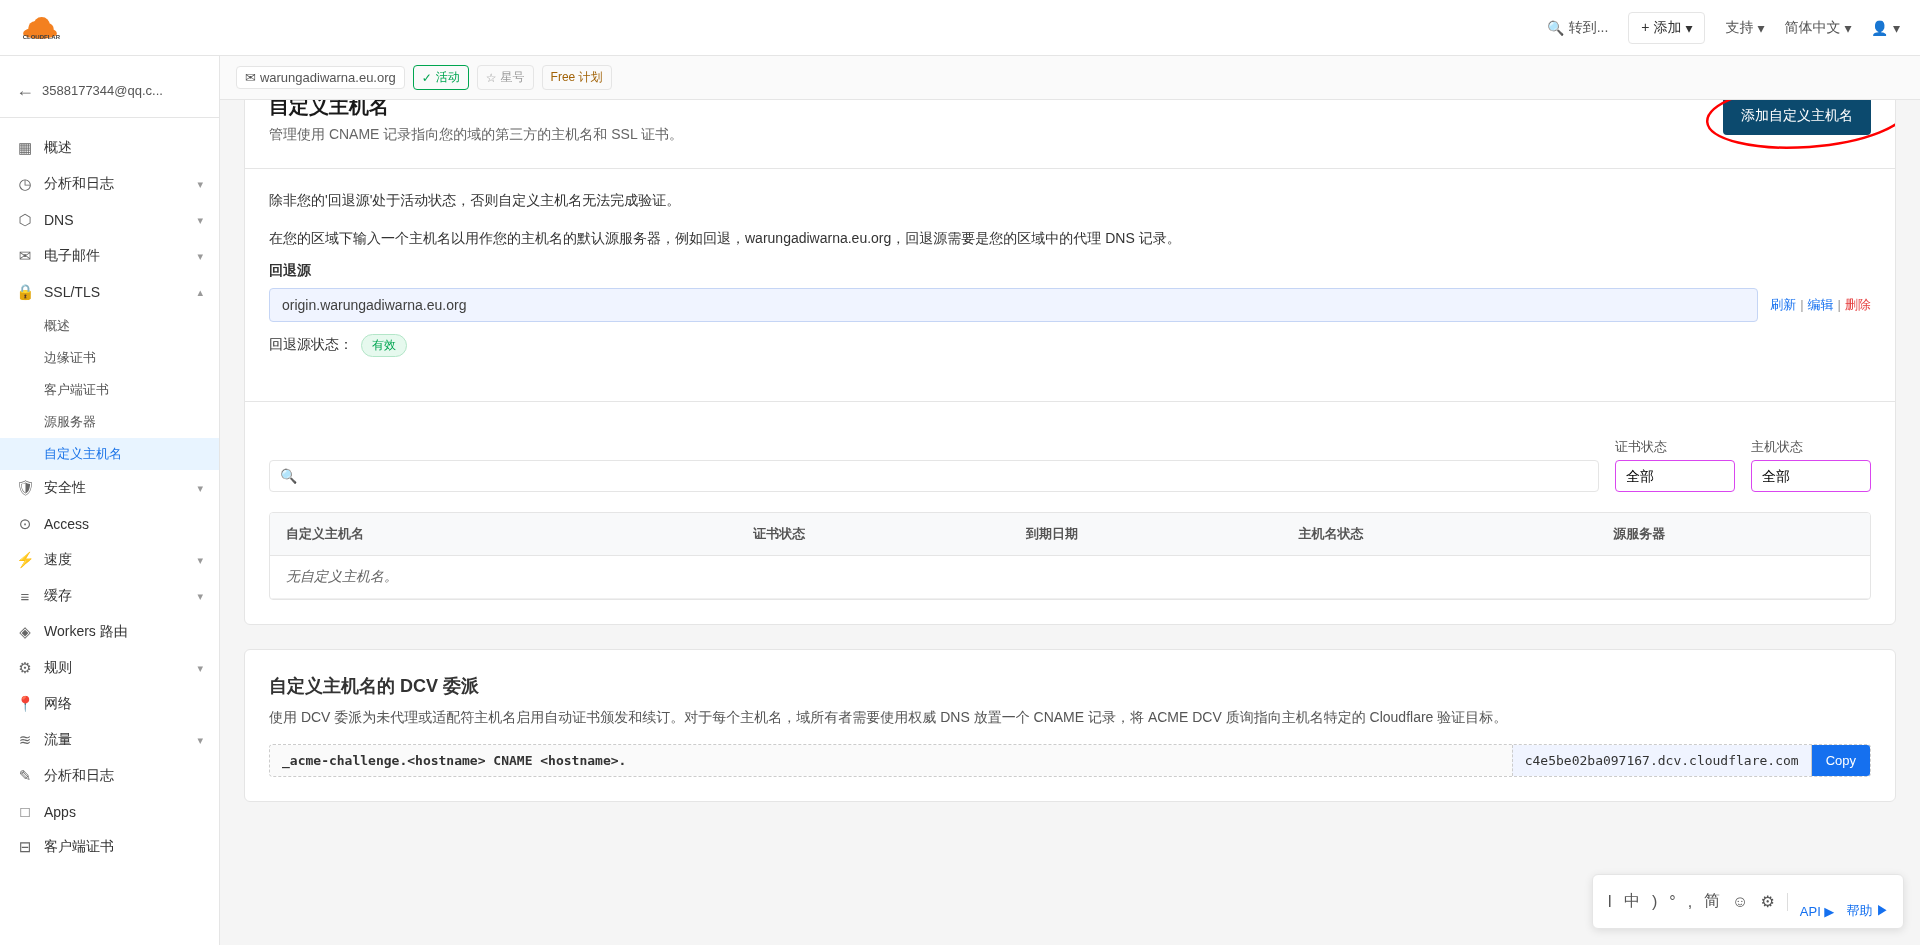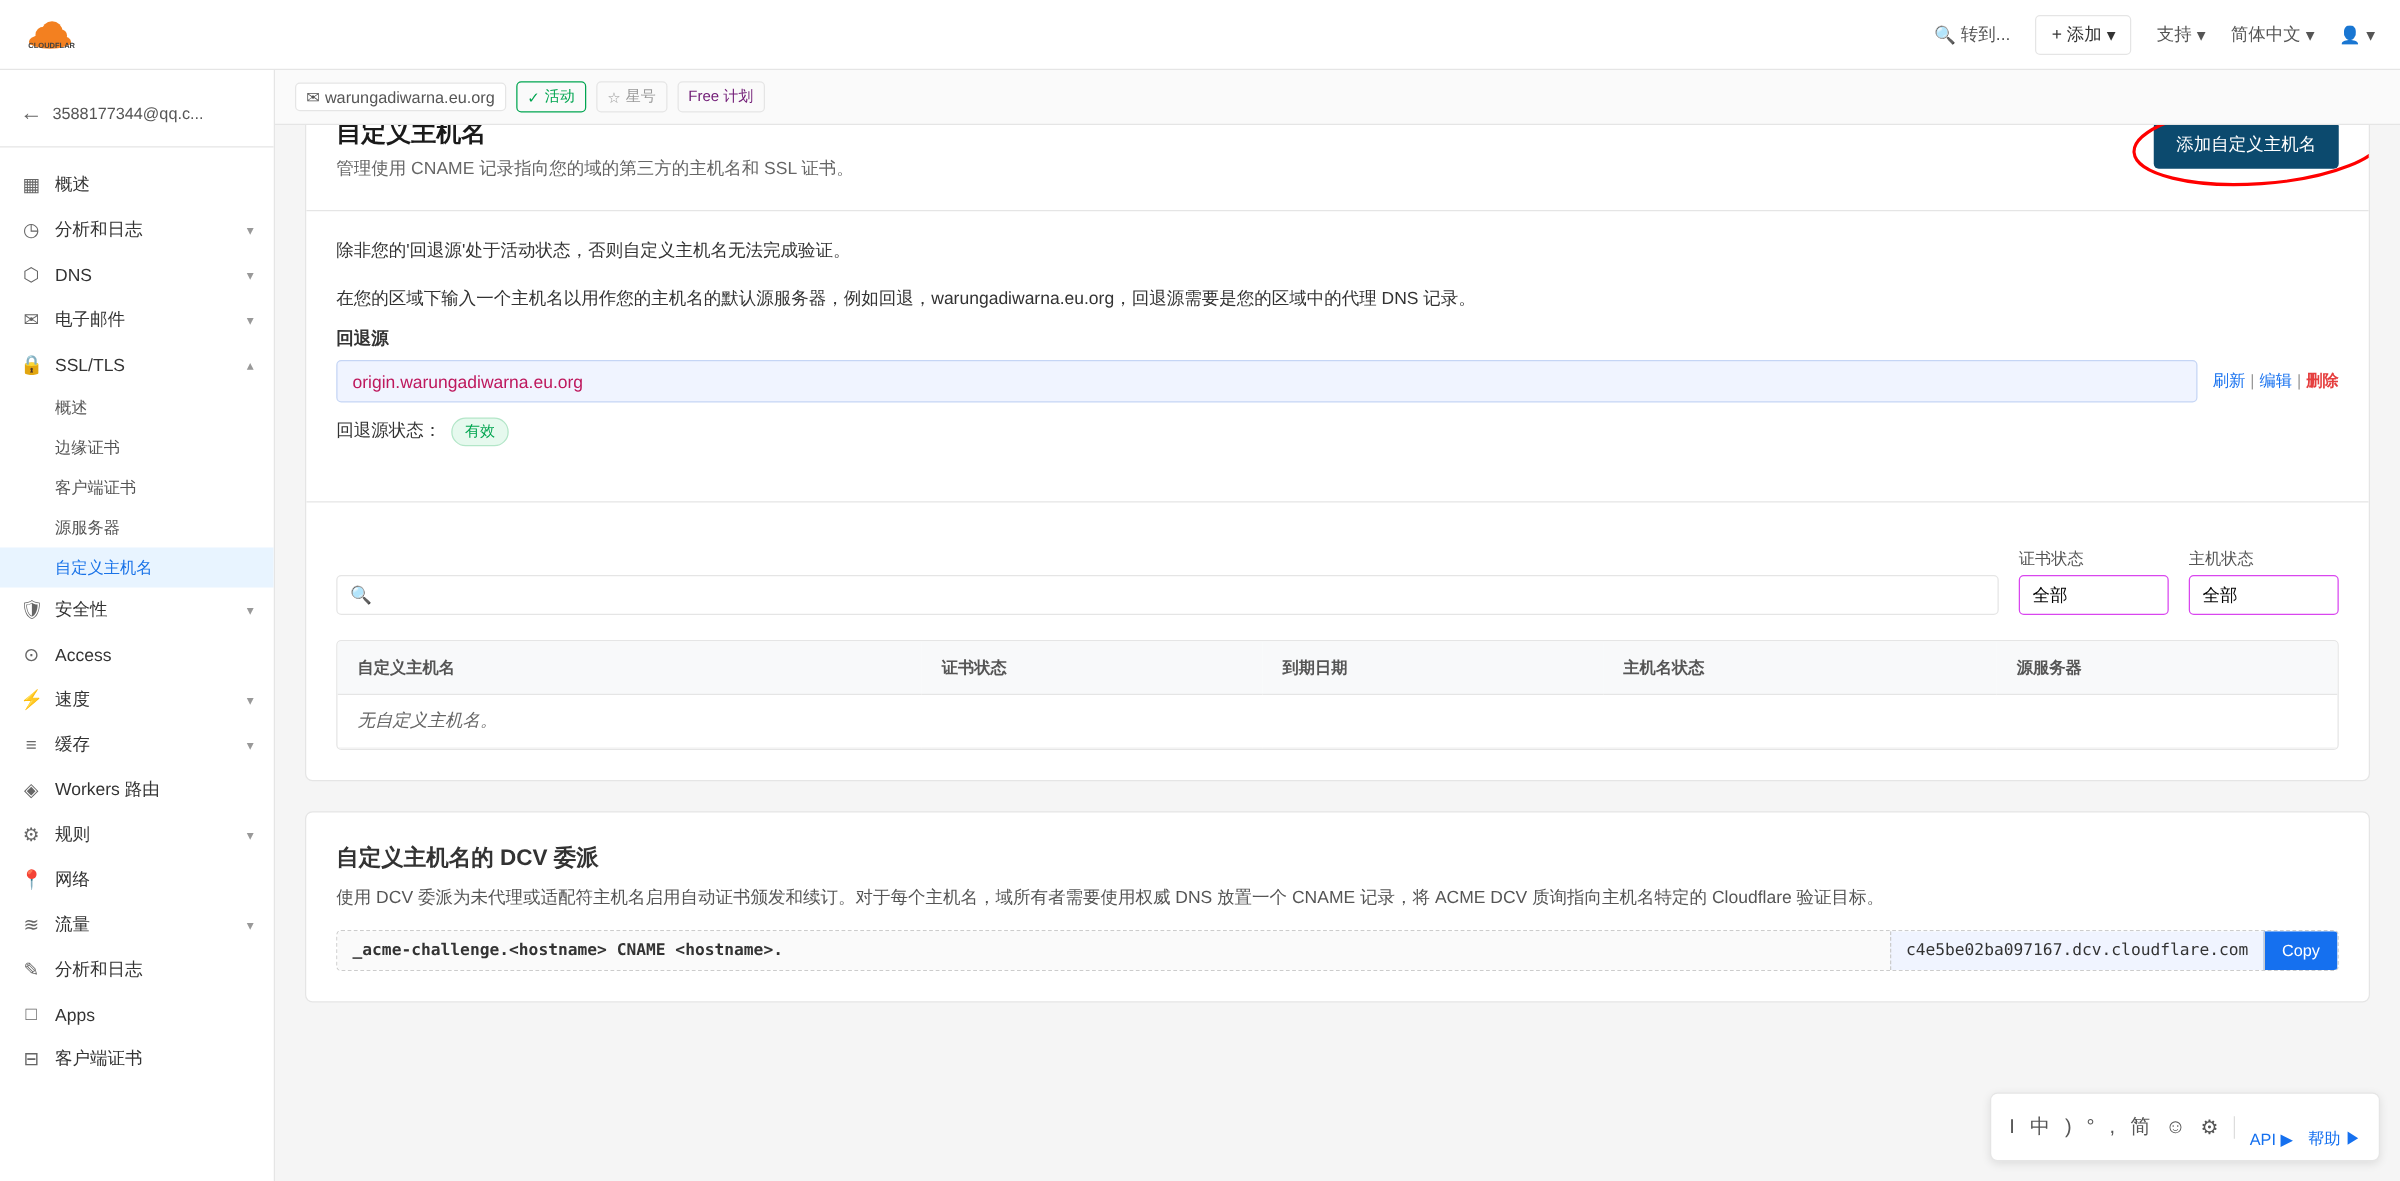--- a/index.html
+++ b/index.html
@@ -38,21 +38,21 @@
 
     .domain-bar {
       display: flex; align-items: center; gap: 8px;
       padding: 8px 16px; background: #fafafa; border-bottom: 1px solid #e5e5e5;
       font-size: 13px; color: #555; position: fixed; top: 56px; left: 220px; right: 0; z-index: 99;
       height: 44px;
     }
     .domain-badge { display: flex; align-items: center; gap: 4px; background: #fff; border: 1px solid #e5e5e5; border-radius: 4px; padding: 3px 8px; }
     .status-badge { display: flex; align-items: center; gap: 4px; color: #00a550; border: 1px solid #00a550; border-radius: 4px; padding: 3px 8px; font-size: 12px; }
     .star-badge { display: flex; align-items: center; gap: 4px; color: #999; border: 1px solid #e5e5e5; border-radius: 4px; padding: 3px 8px; font-size: 12px; }
-    .plan-badge { color: #701a75; border: 1px solid #e5e5e5; border-radius: 4px; padding: 3px 8px; font-size: 12px; }
+    .plan-badge { color: #a16207; border: 1px solid #e5e5e5; border-radius: 4px; padding: 3px 8px; font-size: 12px; }
 
     .sidebar-nav { padding: 4px 0; }
     .nav-item-row {
       display: flex; align-items: center; gap: 10px;
       padding: 9px 16px; cursor: pointer; color: #333; font-size: 14px;
       position: relative;
     }
     .nav-item-row .nav-icon { width: 18px; text-align: center; color: #666; font-size: 15px; flex-shrink: 0; }
     .nav-item-row .nav-label { flex: 1; }
     .nav-item-row .nav-arrow { color: #999; font-size: 11px; }
@@ -87,21 +87,21 @@
 
     .card-body { padding: 20px 24px; }
     .notice-text { color: #333; font-size: 14px; line-height: 1.6; margin-bottom: 16px; }
     .section-label { font-size: 14px; color: #333; margin-bottom: 8px; font-weight: 700; }
 
     .origin-input-row {
       display: flex; align-items: center; gap: 12px; margin-bottom: 12px;
     }
     .origin-input {
       flex: 1; background: #f0f4ff; border: 1px solid #c5d5f5; border-radius: 4px;
-      padding: 8px 12px; font-size: 14px; color: #be185d;
+      padding: 8px 12px; font-size: 14px; color: #404040;
     }
     .action-links { display: flex; gap: 4px; align-items: center; white-space: nowrap; }
     .action-links span { color: #1570ef; cursor: pointer; font-size: 13px; }
     .action-links .divider { color: #999; }
 
     .status-row { display: flex; align-items: center; gap: 8px; margin-bottom: 8px; }
     .status-label { font-size: 14px; color: #333; }
     .badge-green { background: #e6f9ee; color: #00a550; border: 1px solid #b3e6c8; border-radius: 12px; padding: 2px 10px; font-size: 12px; }
 
     .divider-line { border: none; border-top: 1px solid #e5e5e5; margin: 16px 0; }
@@ -340,21 +340,21 @@
       <div class="section-label">回退源</div>
       <div class="origin-input-row">
         <div class="origin-input">
           <span>origin.warungadiwarna.eu.org</span>
         </div>
         <div class="action-links">
           <span>刷新</span>
           <span class="divider">|</span>
           <span>编辑</span>
           <span class="divider">|</span>
-          <span style="color:#e53e3e;font-weight:bold;">删除</span>
+          <span style="color:#e53e3e;">删除</span>
         </div>
       </div>
       <div class="status-row">
         <span class="status-label">回退源状态：</span>
         <span class="badge-green">有效</span>
       </div>
     </div>
 
     <hr class="divider-line">
 

